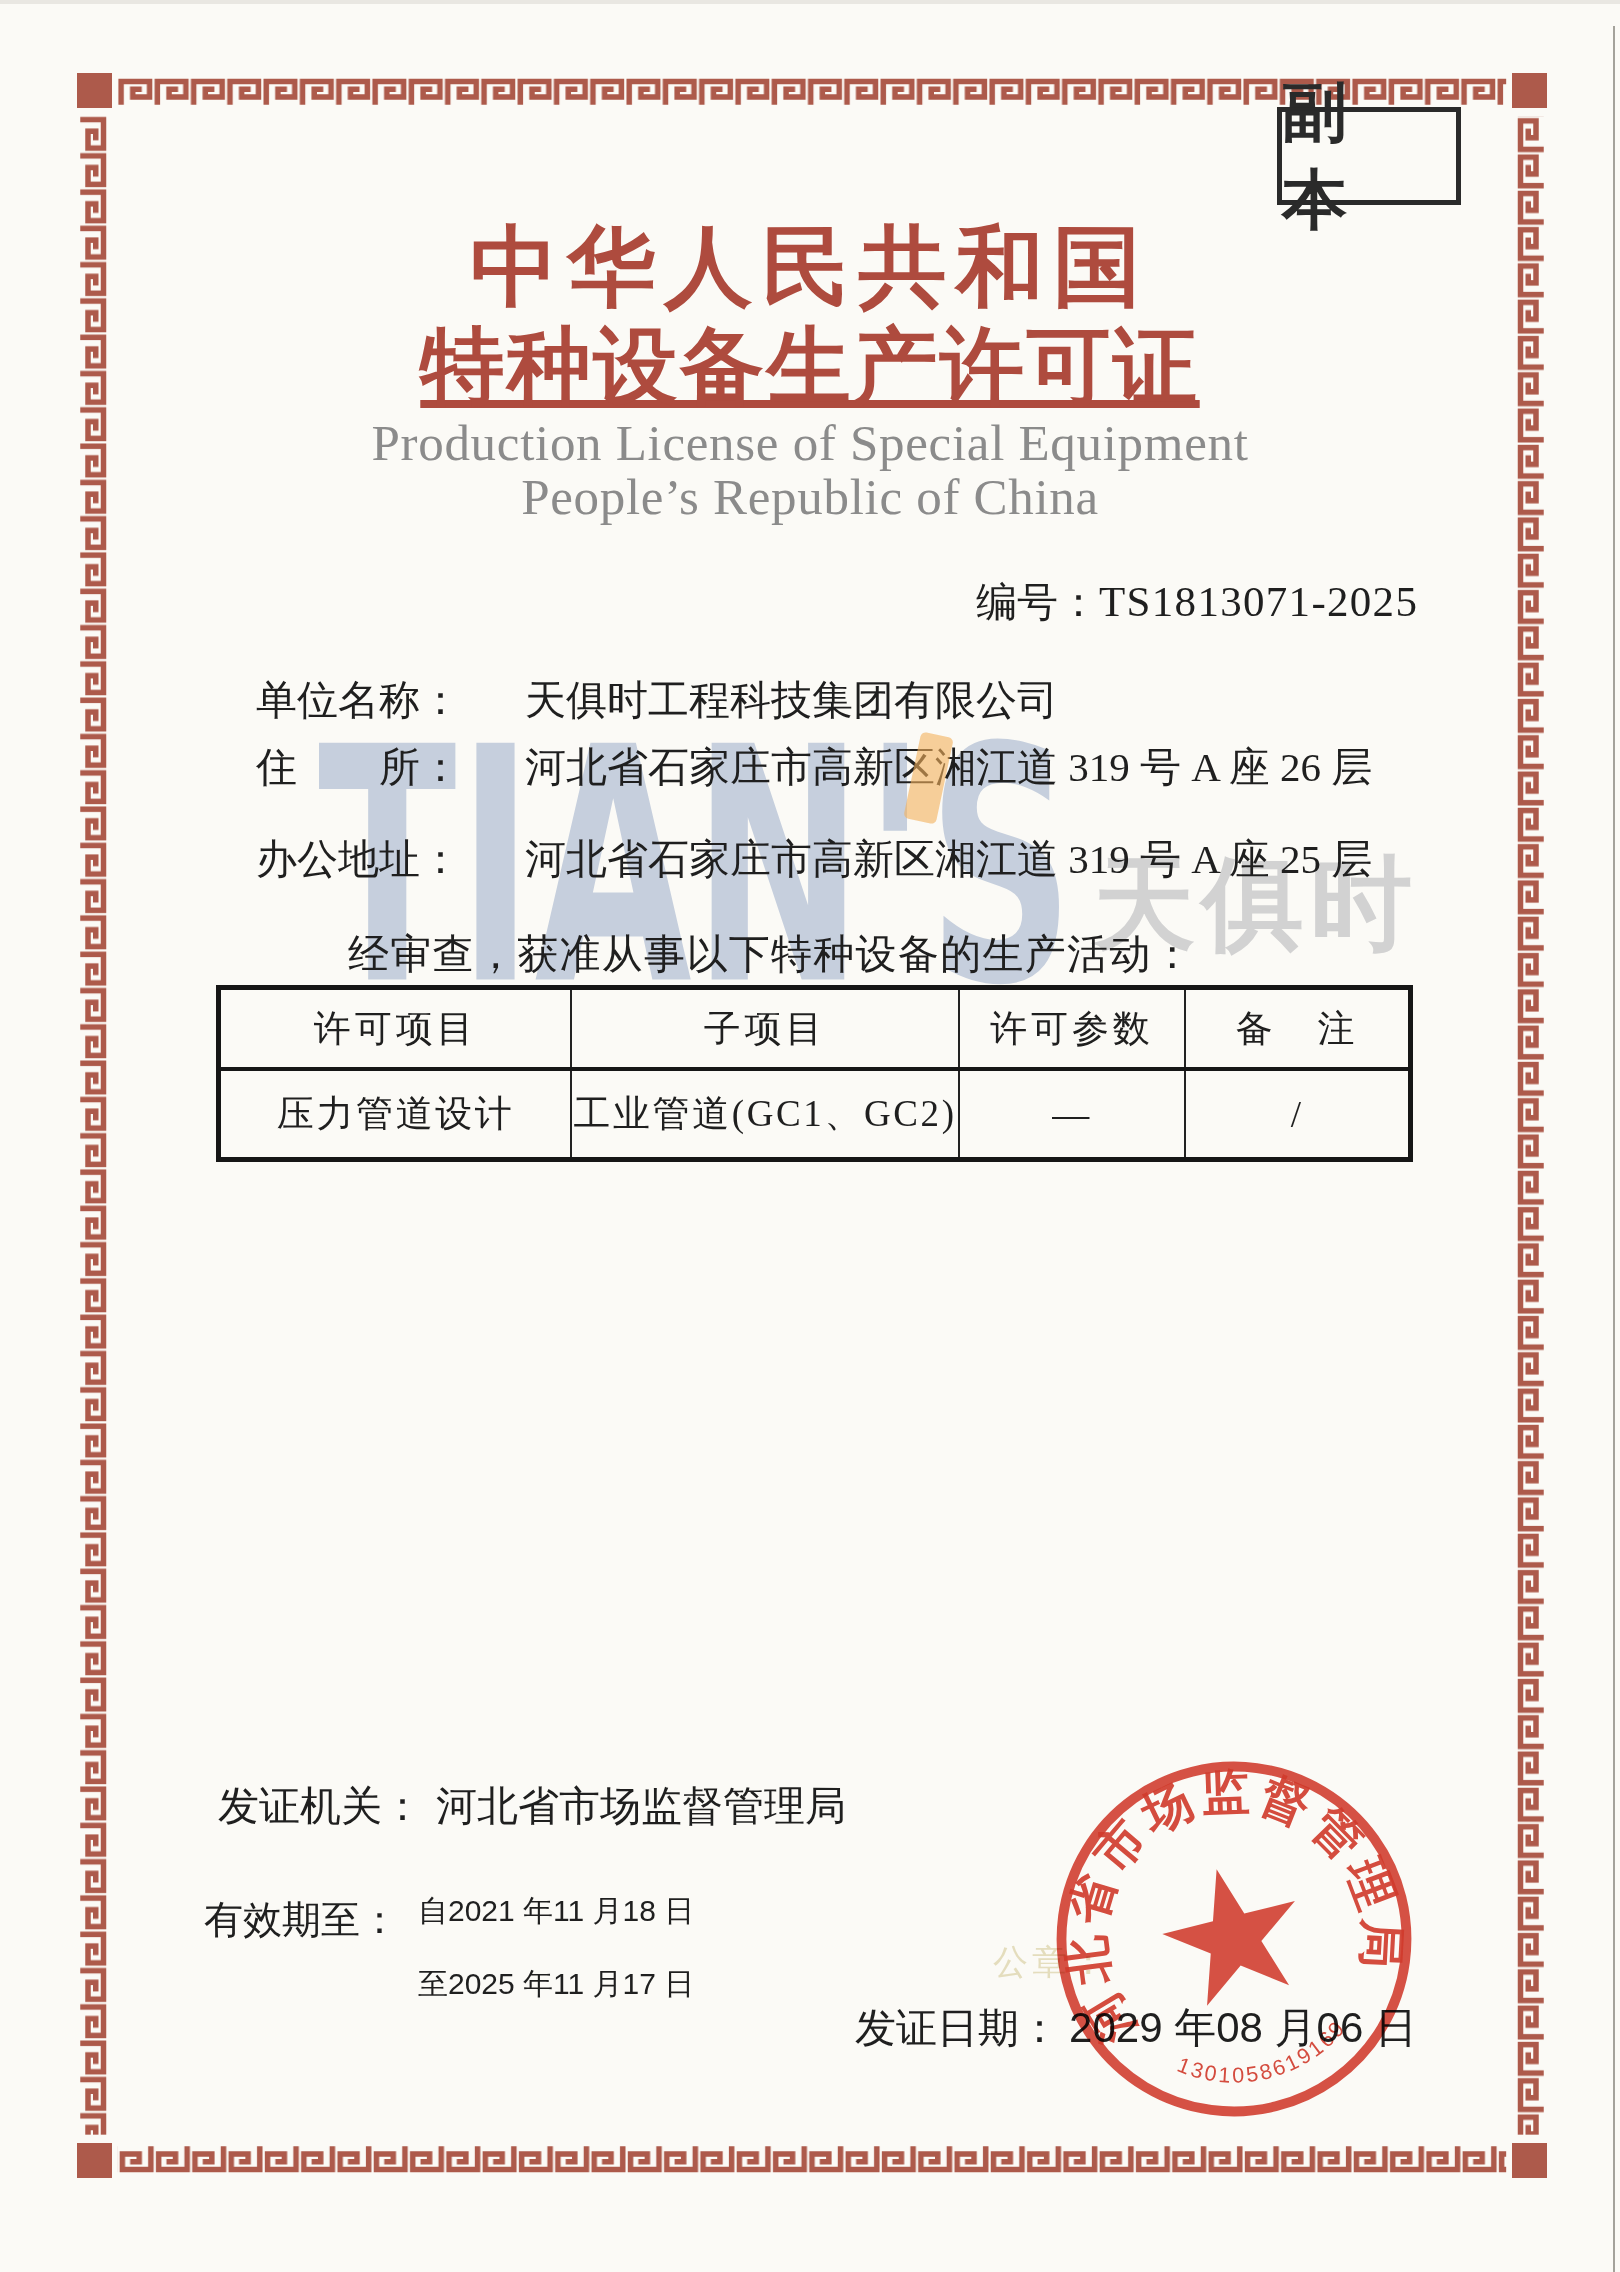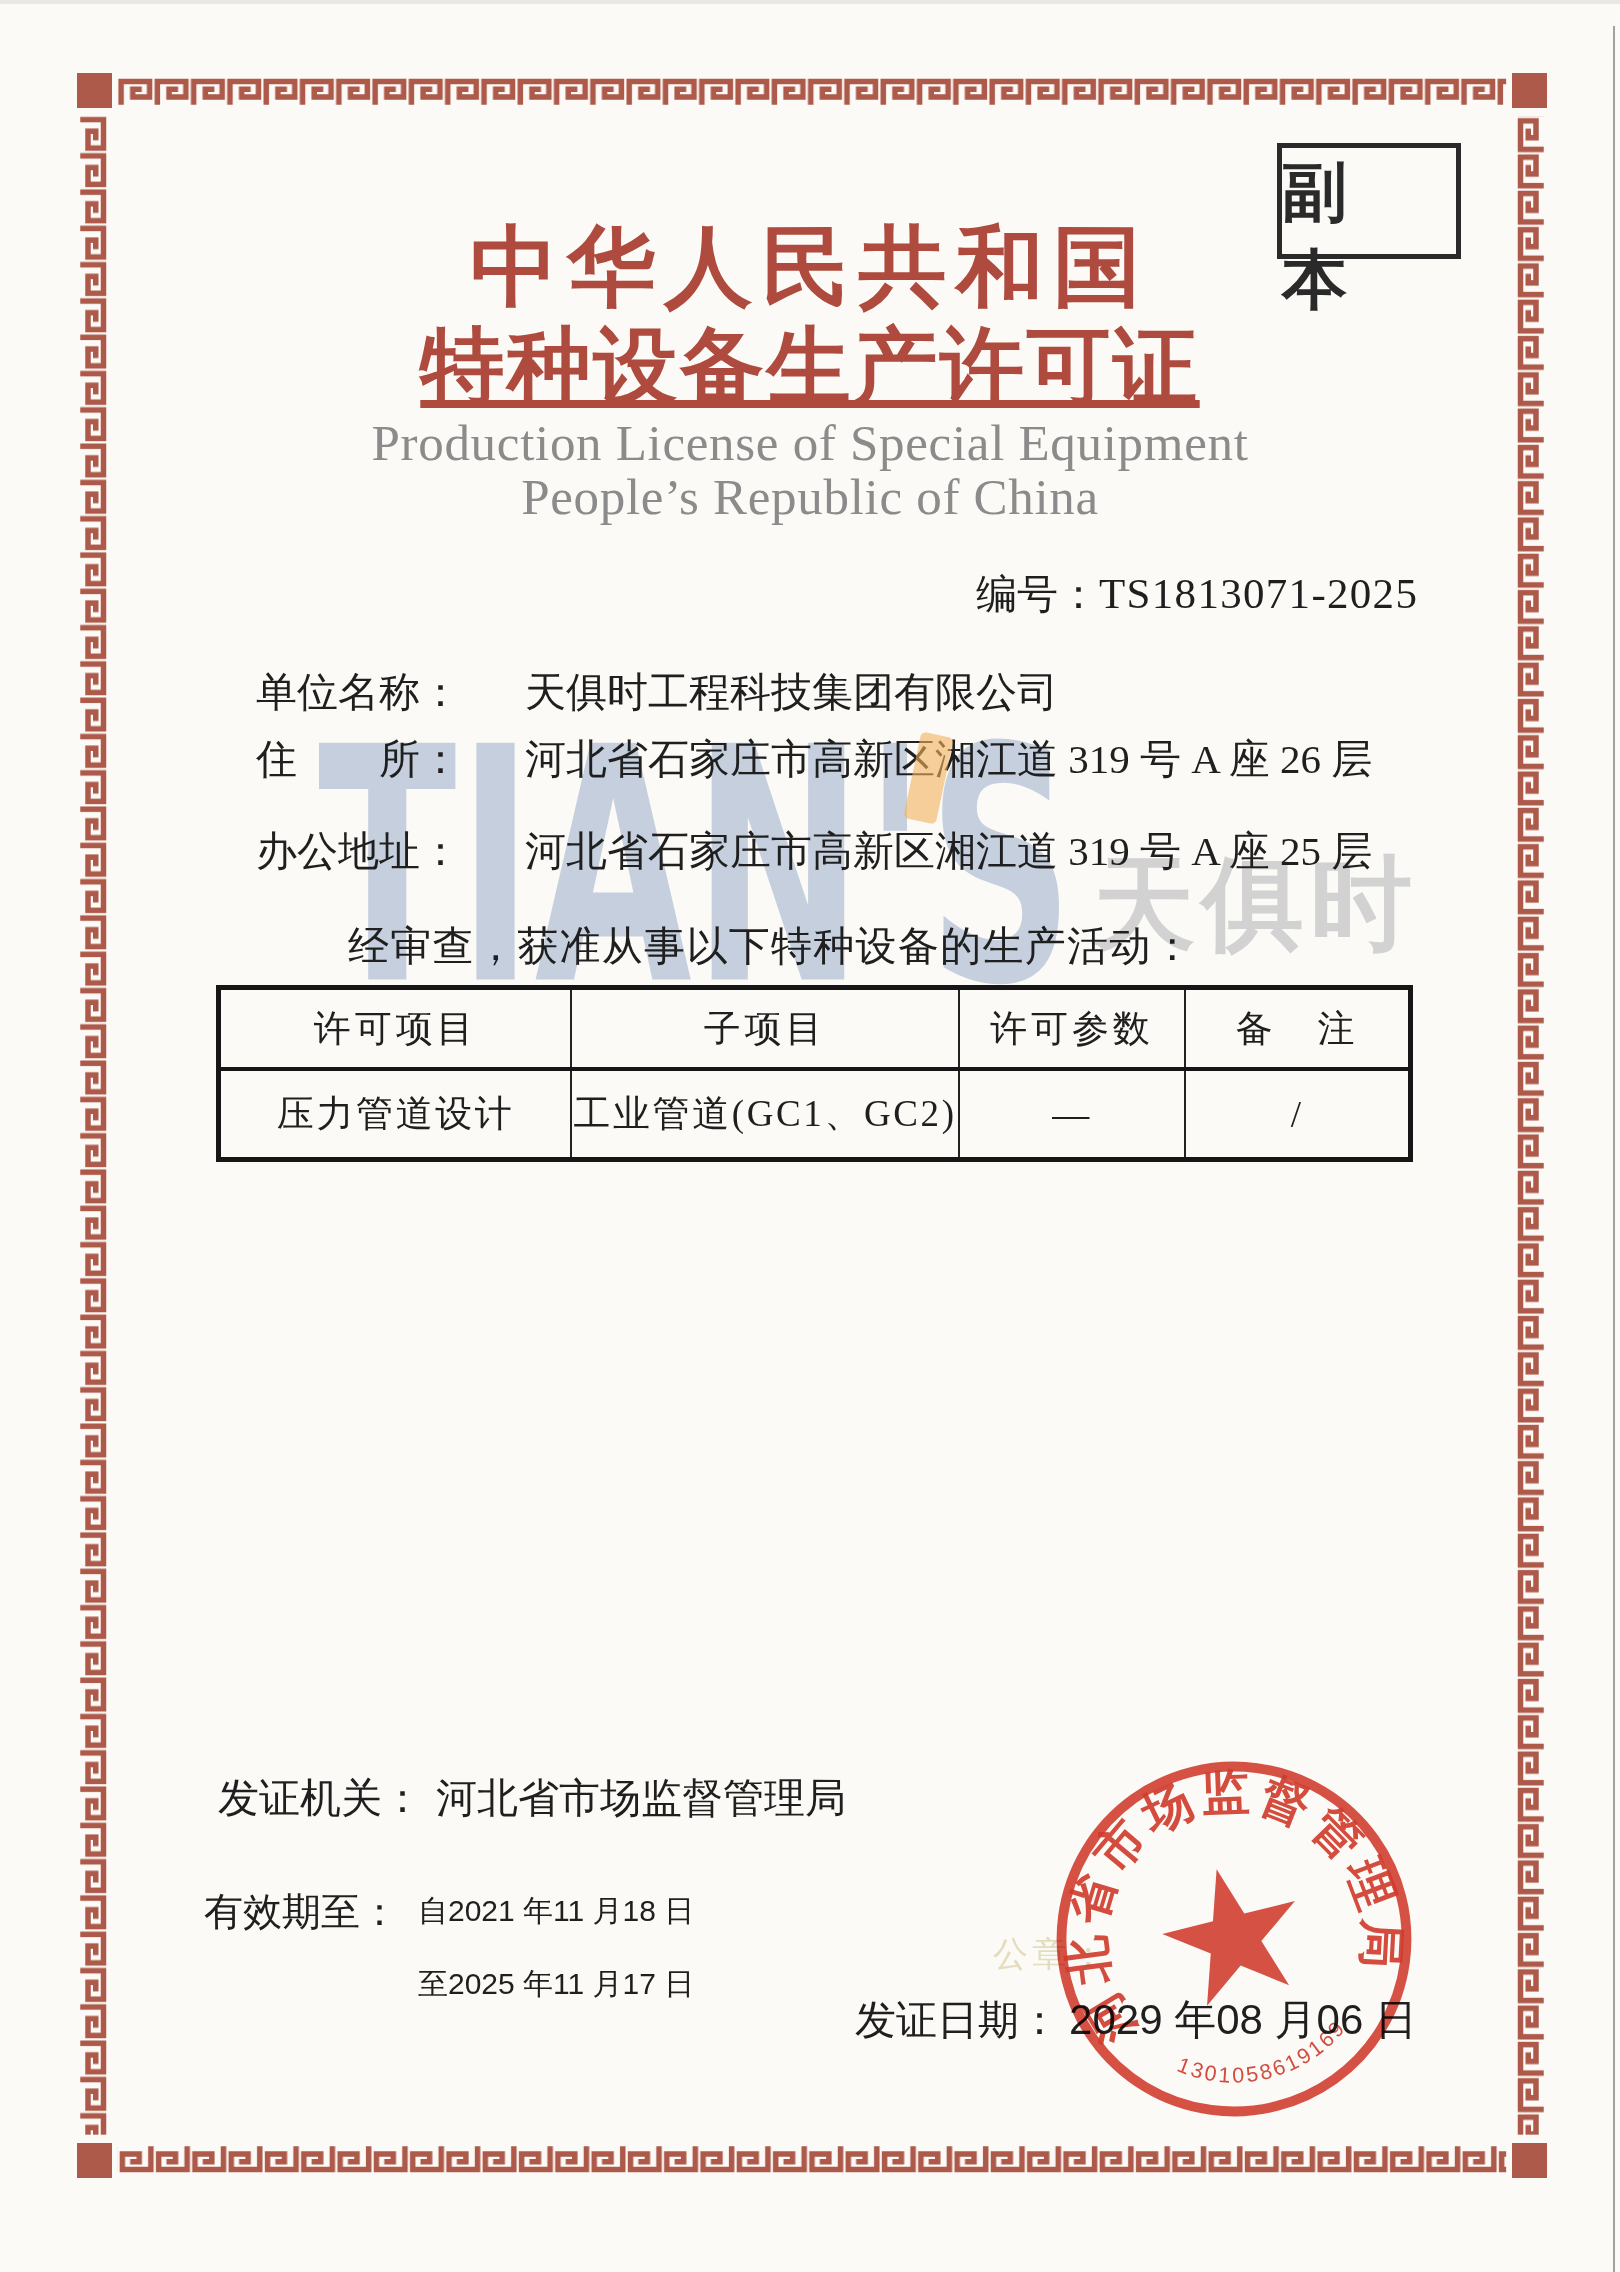--- a/index.html
+++ b/index.html
@@ -9,34 +9,34 @@
     background:#fbfaf6;
     overflow:hidden;
     font-family:"Liberation Serif",serif;
     color:#1f1f1f;
   }
   
   .fret{position:absolute;z-index:1;}
   .fret-corner{position:absolute;width:35px;height:35px;background:#ad5a4b;z-index:1;}
   
   .copy-box{
-    position:absolute;left:1277px;top:107px;width:184px;height:116px;
+    position:absolute;left:1277px;top:107px;width:184px;height:98px;
     border:5.2px solid #2a2a2a;box-sizing:border-box;
-    display:flex;align-items:flex-start;justify-content:center;
-    font-size:65px;font-weight:bold;color:#2a2a2a;z-index:2;margin-top:36px;
+    display:flex;align-items:center;justify-content:center;
+    font-size:65px;font-weight:bold;color:#2a2a2a;z-index:2;
   }
   
   .t-center{position:absolute;left:0;width:100%;text-align:center;z-index:2;}
   .title-cn1{top:208px;font-size:88px;font-weight:bold;letter-spacing:9.1px;color:#ae4b3e;}
   .title-cn2{top:310px;font-size:84px;font-weight:bold;letter-spacing:2.6px;color:#ae4b3e;text-decoration:underline;}
   .title-en{font-size:51px;color:#8b8b8b;letter-spacing:0.7px;}
   .title-en1{top:414px;}
   .title-en2{top:468px;}
   
-  .line{position:absolute;z-index:2;font-size:41px;line-height:44px;white-space:nowrap;}
+  .line{position:absolute;z-index:2;font-size:41px;line-height:60px;white-space:nowrap;}
   .line .val{position:absolute;white-space:nowrap;}
   .serial-line{left:976px;top:572px;}
   .serial-line .num{font-size:43px;letter-spacing:1.3px;}
   .company-line{left:256px;top:670px;}
   .residence-line{left:256px;top:737px;}
   .office-line{left:256px;top:829px;}
   .fval{left:225px;top:0;margin-left:44px;}
   .approval-line{left:348px;top:924px;letter-spacing:1.3px;}
   .issuer-line{left:218px;top:1776px;}
   .ival{left:218px;top:0;}

